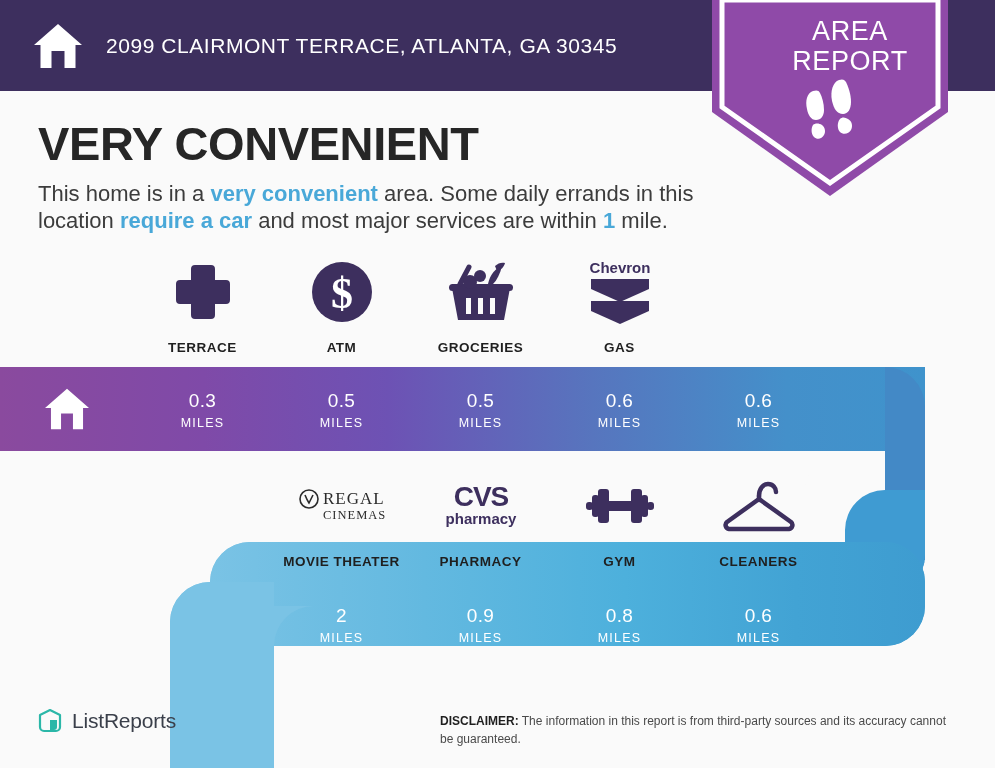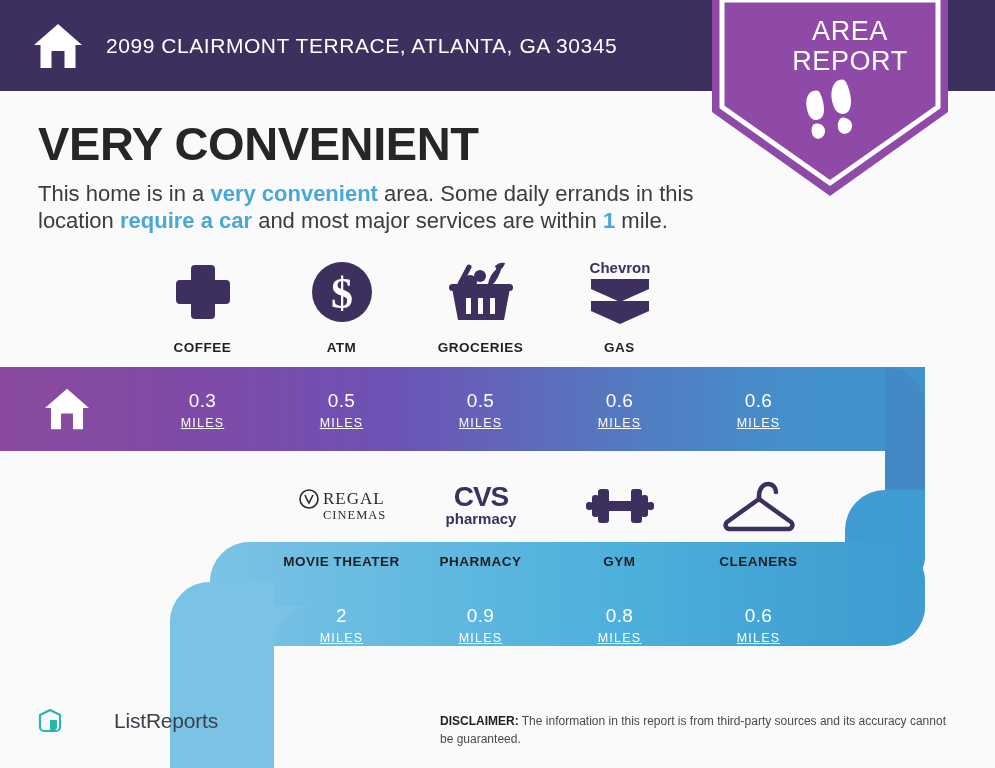--- a/index.html
+++ b/index.html
@@ -66,35 +66,35 @@
   
   .ribbon-layer{position:absolute;left:0;top:0;width:995px;height:768px;pointer-events:none;}
   .ribbon-layer svg{display:block;width:995px;height:768px;}
 
   .bar-cells{position:absolute;display:flex;}
   .bar-cell{
     display:flex;flex-direction:column;align-items:center;justify-content:center;
     height:84px;color:#fff;
   }
   .bar-num{font-size:19px;line-height:26px;font-weight:400;letter-spacing:.3px;}
-  .bar-unit{font-size:12.5px;line-height:14px;letter-spacing:1.2px;margin-top:2px;text-decoration:underline;}
+  .bar-unit{font-size:12.5px;line-height:14px;letter-spacing:1.2px;margin-top:2px;}
   #cells1{left:133px;top:367px;}
   #cells1 .bar-cell{width:139px;}
   #cells2{left:272px;top:582px;}
   #cells2 .bar-cell{width:139px;}
 
   .home-badge-cell{
     position:absolute;left:0;top:367px;width:133px;height:84px;
     display:flex;align-items:center;justify-content:center;
   }
   .home-badge-cell svg{display:block;}
 
   
   .logo{
-    position:absolute;left:37px;top:708px;display:flex;align-items:center;gap:42px;
+    position:absolute;left:37px;top:708px;display:flex;align-items:center;
   }
   .logo svg{display:block;margin-right:9px;}
   .logo-text{font-size:21px;color:#3a3f4a;letter-spacing:-.2px;}
   .disclaimer{
     position:absolute;left:440px;top:712px;width:520px;
     font-size:12px;line-height:18px;color:#4a4a4a;
   }
   .disclaimer b{color:#1f1f1f;font-weight:700;}
 </style>
 </head>
@@ -192,21 +192,21 @@
   </div>
 
   <div class="icon-row" id="row1">
 
     <div class="icon-cell">
       <div class="icon-art">
         <svg width="62" height="62" viewBox="0 0 62 62">
           <path d="M23 4 h16 a4 4 0 0 1 4 4 v11 h11 a4 4 0 0 1 4 4 v16 a4 4 0 0 1 -4 4 h-11 v11 a4 4 0 0 1 -4 4 h-16 a4 4 0 0 1 -4 -4 v-11 h-11 a4 4 0 0 1 -4 -4 v-16 a4 4 0 0 1 4 -4 h11 v-11 a4 4 0 0 1 4 -4 Z" fill="#3d2f5e"></path>
         </svg>
       </div>
-      <div class="icon-label">COFFEE</div>
+      <div class="icon-label">TERRACE</div>
     </div>
 
 
     <div class="icon-cell">
       <div class="icon-art">
         <svg width="62" height="62" viewBox="0 0 62 62">
           <circle cx="31" cy="31" r="30" fill="#3d2f5e"></circle>
           <text x="31" y="47" text-anchor="middle" font-family="'Liberation Serif',serif" font-size="44" font-weight="700" fill="#ffffff">$</text>
         </svg>
       </div>

